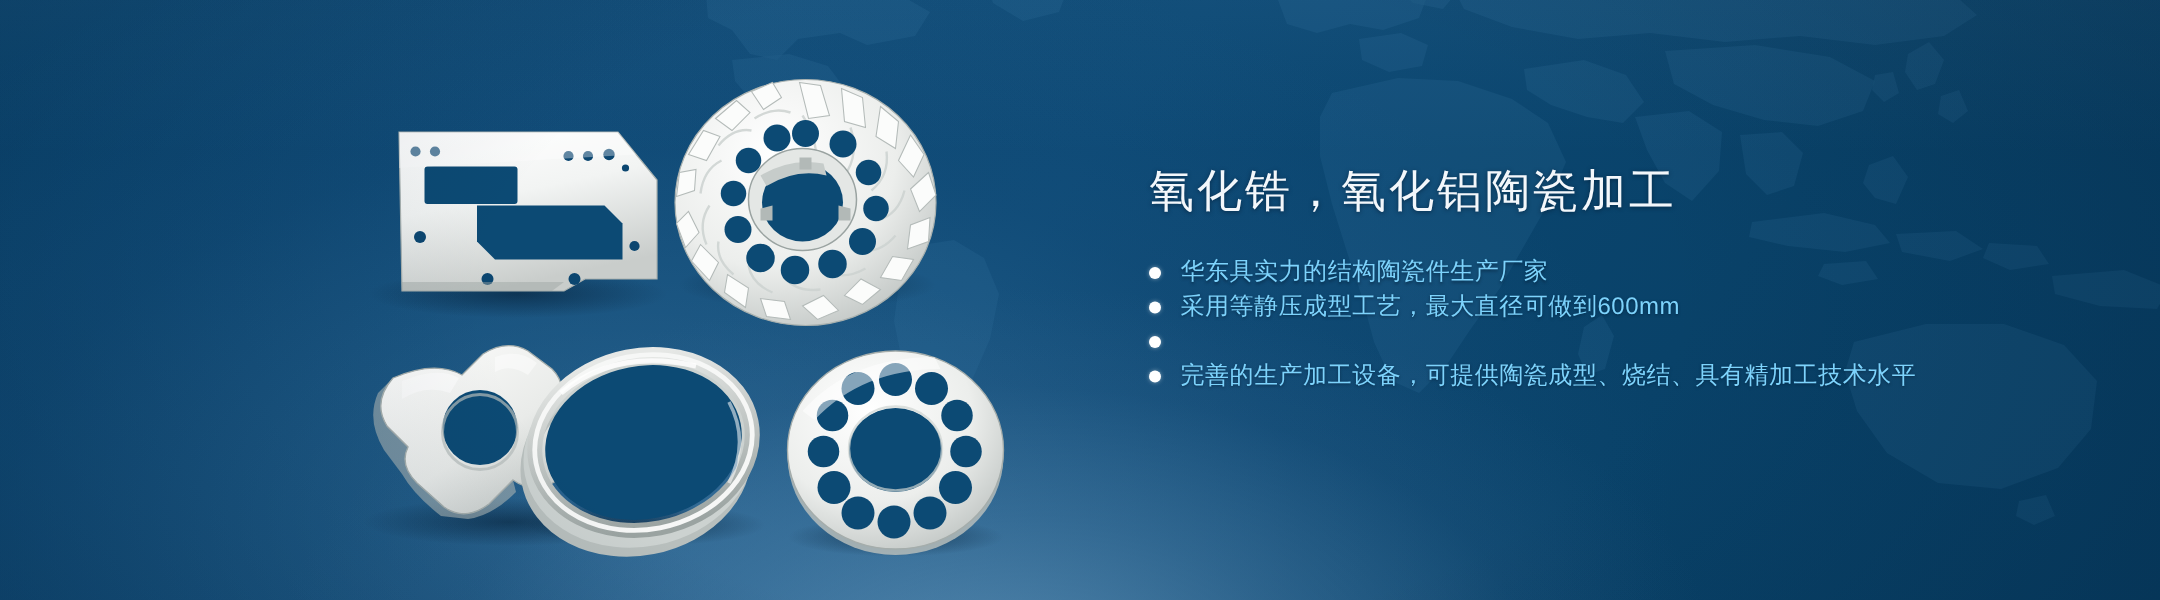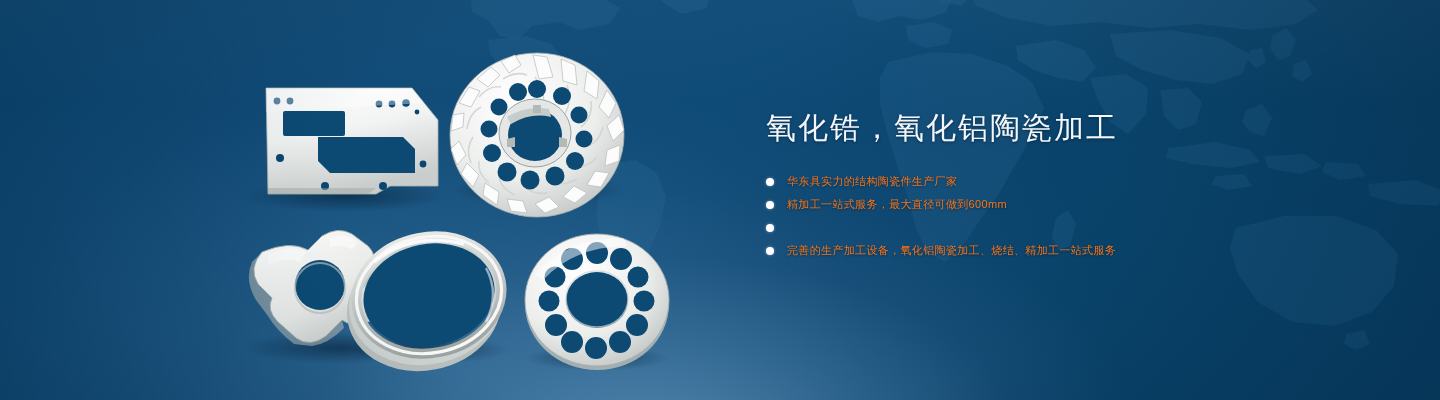--- a/index.html
+++ b/index.html
@@ -79,23 +79,23 @@
   }
   .dot{
     width:8px; height:8px;
     border-radius:50%;
     background:#ffffff;
     flex:0 0 8px;
     margin-right:13px;
     box-shadow:0 0 3px rgba(255,255,255,.45);
   }
   .bullet-text{
-    font-size:11px;
+    font-size:16px;
     letter-spacing:.35px;
-    color:#f97316;
+    color:#7dd3fc;
     text-shadow:0 1px 2px rgba(0,18,36,.5);
     white-space:nowrap;
   }
 </style>
 </head>
 <body>
 
 <div class="banner">
 
   <div class="bg-base"></div>
@@ -339,25 +339,25 @@
 
   <div class="copy">
     <div class="headline">氧化锆，氧化铝陶瓷加工</div>
     <ul class="bullets">
       <li class="bullet">
         <span class="dot"></span>
         <span class="bullet-text">华东具实力的结构陶瓷件生产厂家</span>
       </li>
       <li class="bullet">
         <span class="dot"></span>
-        <span class="bullet-text">精加工一站式服务，最大直径可做到600mm</span>
+        <span class="bullet-text">采用等静压成型工艺，最大直径可做到600mm</span>
       </li>
       <li class="bullet">
         <span class="dot"></span>
       </li>
       <li class="bullet">
         <span class="dot"></span>
-        <span class="bullet-text">完善的生产加工设备，氧化铝陶瓷加工、烧结、精加工一站式服务</span>
+        <span class="bullet-text">完善的生产加工设备，可提供陶瓷成型、烧结、具有精加工技术水平</span>
       </li>
     </ul>
   </div>
 
 </div>
 
 </body></html>

